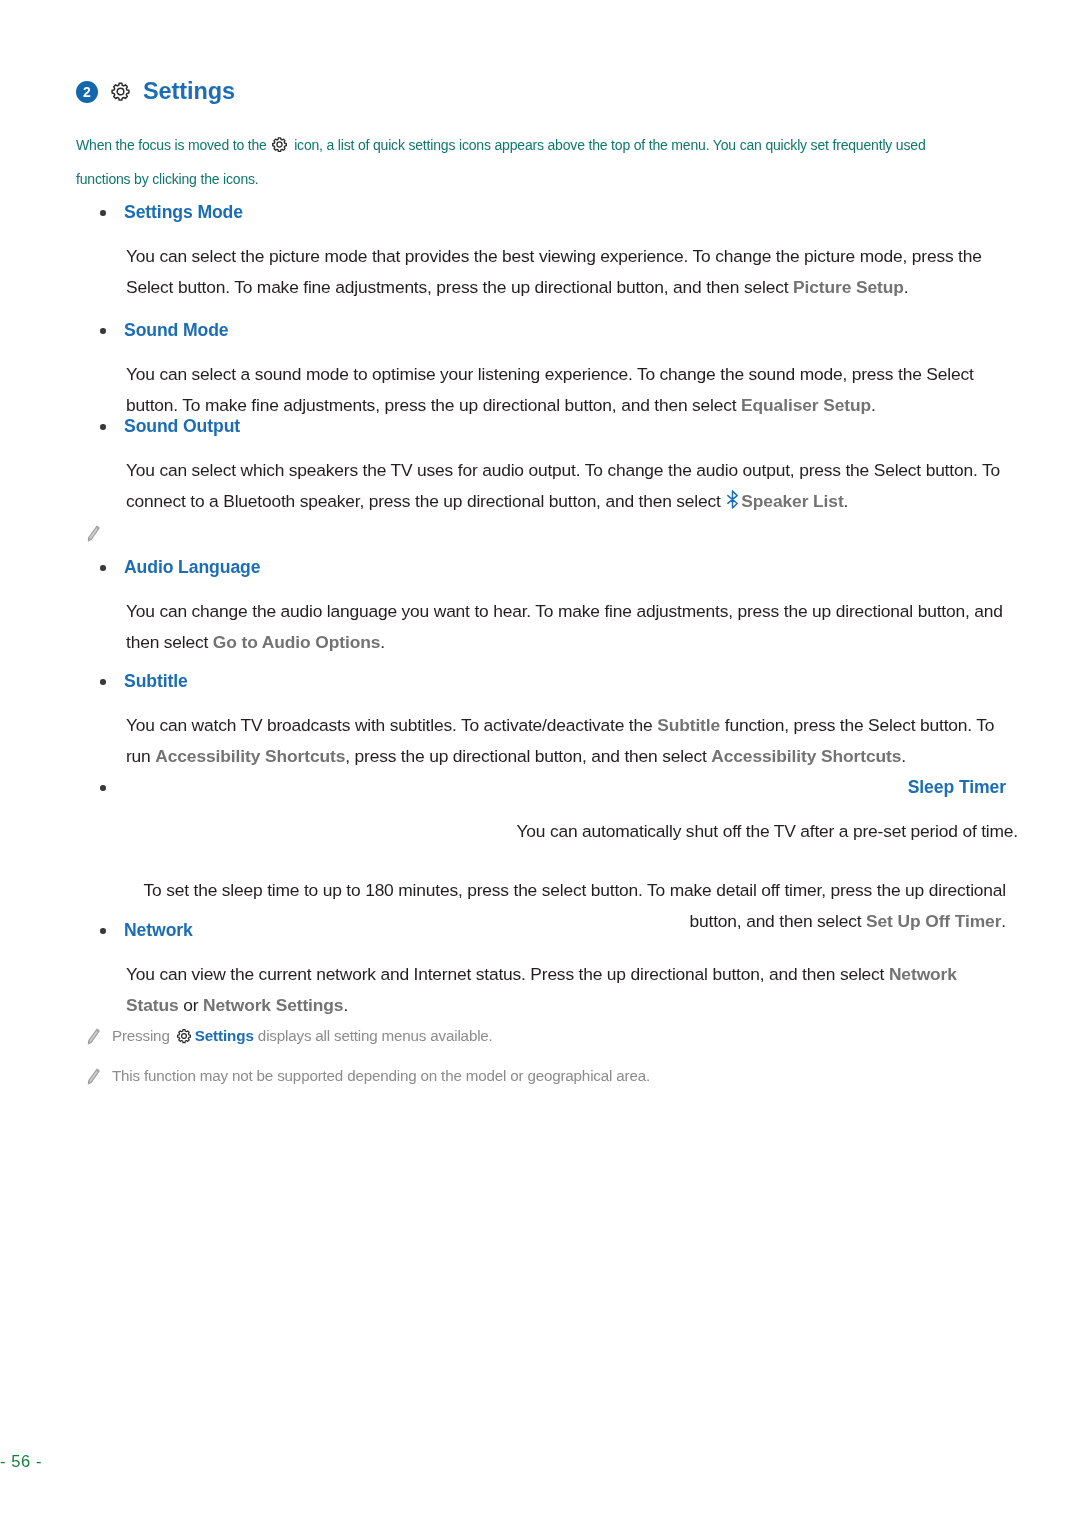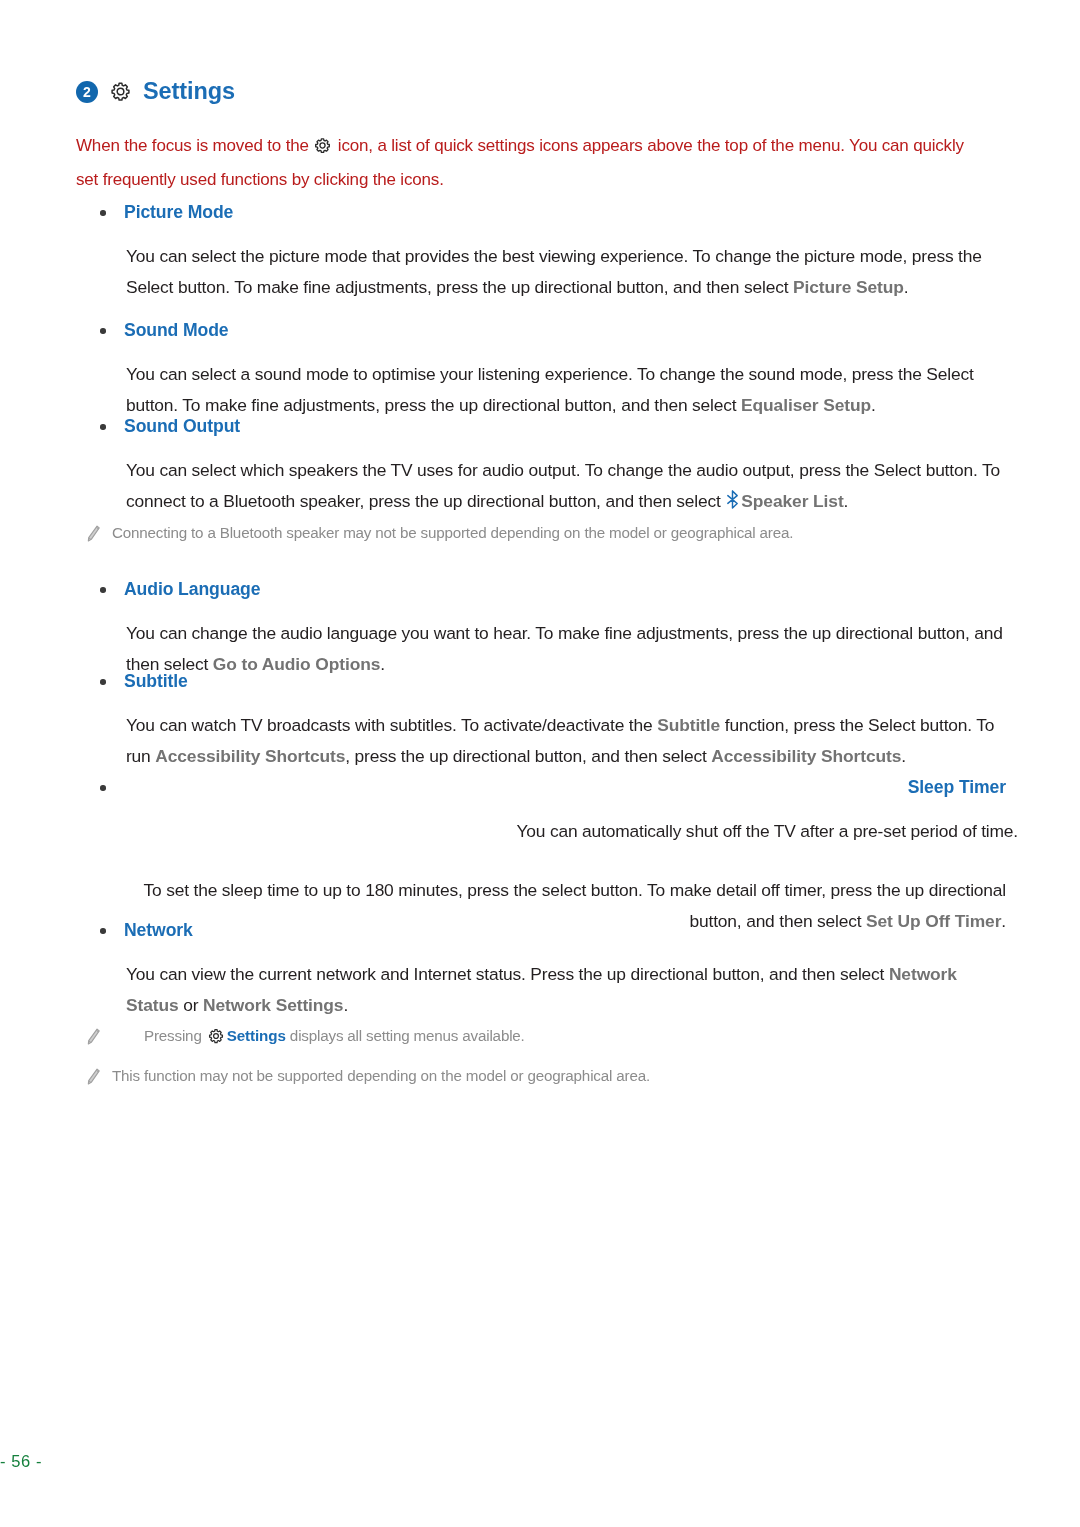--- a/index.html
+++ b/index.html
@@ -53,23 +53,23 @@
     line-height: 1;
     margin-left: 3px;
   }
 
   
   .intro {
     position: absolute;
     left: 76px;
     top: 130px;
     width: 900px;
-    font-size: 17px;
+    font-size: 14px;
     line-height: 31px;
-    color: #b91c1c;
+    color: #0f766e;
     letter-spacing: -0.18px;
   }
   .intro .inline-gear { vertical-align: -3px; margin: 0 2px 0 1px; display: inline-block; }
 
   .section {
     position: absolute;
     left: 76px;
     width: 930px;
   }
 
@@ -159,34 +159,34 @@
 
   <div class="intro">
     <span>When the focus is moved to the </span><span class="inline-gear"><svg width="17" height="17" viewBox="0 0 24 24" fill="none" stroke="#2b2b2b" stroke-width="1.9">
           <path d="M12 8.4a3.6 3.6 0 1 0 0 7.2 3.6 3.6 0 0 0 0-7.2z"></path>
           <path d="M10.4 2.6h3.2l.4 2.3 1.6.7 2-1.2 2.2 2.2-1.2 2 .7 1.6 2.3.4v3.2l-2.3.4-.7 1.6 1.2 2-2.2 2.2-2-1.2-1.6.7-.4 2.3h-3.2l-.4-2.3-1.6-.7-2 1.2-2.2-2.2 1.2-2-.7-1.6-2.3-.4v-3.2l2.3-.4.7-1.6-1.2-2 2.2-2.2 2 1.2 1.6-.7z" stroke-linejoin="round"></path>
         </svg></span><span> icon, a list of quick settings icons appears above the top of the menu. You can quickly set frequently used functions by clicking the icons.</span>
   </div>
 
   <div id="sections-root">
       <div class="section" style="top: 201px;">
-        <div class="bullet-head">Picture Mode</div>
+        <div class="bullet-head">Settings Mode</div>
         <p class="para" style="position: absolute; left: 0px; top: 40px; width: 930px;"><span>You can select the picture mode that provides the best viewing experience. To change the picture mode, press the Select button. To make fine adjustments, press the up directional button, and then select </span><span class="lnk">Picture Setup</span><span>.</span></p>
       </div>
       <div class="section" style="top: 308px; margin-top: 11px;">
         <div class="bullet-head">Sound Mode</div>
         <p class="para" style="position: absolute; left: 0px; top: 40px; width: 930px;"><span>You can select a sound mode to optimise your listening experience. To change the sound mode, press the Select button. To make fine adjustments, press the up directional button, and then select </span><span class="lnk">Equaliser Setup</span><span>.</span></p>
       </div>
       <div class="section" style="top: 415px;">
         <div class="bullet-head">Sound Output</div>
         <p class="para" style="position: absolute; left: 0px; top: 40px; width: 930px;"><span>You can select which speakers the TV uses for audio output. To change the audio output, press the Select button. To connect to a Bluetooth speaker, press the up directional button, and then select </span><span class="lnk"><span class="bt-icon"><svg width="15" height="19" viewBox="0 0 16 22" fill="none" stroke="#1b6db5" stroke-width="1.7" stroke-linejoin="round" stroke-linecap="round">
                 <path d="M8 1.2v19.6l5.4-5.1L2.6 6.5M2.6 15.5l10.8-9L8 1.2"></path>
               </svg></span>Speaker List</span><span>.</span></p>
       </div>
-      <div class="section" style="top: 578px;">
+      <div class="section" style="top: 556px;">
         <div class="bullet-head">Audio Language</div>
         <p class="para" style="position: absolute; left: 0px; top: 40px; width: 930px;"><span>You can change the audio language you want to hear. To make fine adjustments, press the up directional button, and then select </span><span class="lnk">Go to Audio Options</span><span>.</span></p>
       </div>
       <div class="section" style="top: 670px;">
         <div class="bullet-head">Subtitle</div>
         <p class="para" style="position: absolute; left: 0px; top: 40px; width: 930px;"><span>You can watch TV broadcasts with subtitles. To activate/deactivate the </span><span class="lnk">Subtitle</span><span> function, press the Select button. To run </span><span class="lnk">Accessibility Shortcuts</span><span>, press the up directional button, and then select </span><span class="lnk">Accessibility Shortcuts</span><span>.</span></p>
       </div>
       <div class="section" style="top: 776px; text-align: right;">
         <div class="bullet-head">Sleep Timer</div>
         <p class="para" style="position: absolute; left: 12px; top: 40px; width: 930px;"><span>You can automatically shut off the TV after a pre-set period of time.</span></p>
@@ -198,23 +198,22 @@
       </div>
     </div>
 
   <div id="notes-root">
       <div class="note" style="top: 521px;">
         <span class="pencil"><svg width="15" height="17" viewBox="0 0 16 18" fill="none">
             <path d="M11.8 1.1 14.1 3 5.6 15.2 2.5 16.9l.4-3.5z" stroke="#a0a0a0" stroke-width="1.2" stroke-linejoin="round" fill="#cfcfcf"></path>
             <path d="M11.0 2.2 13.3 4.1" stroke="#a0a0a0" stroke-width="1.1"></path>
             <path d="M3.0 13.7 5.0 15.3" stroke="#a0a0a0" stroke-width="1.1"></path>
           </svg></span>
-        <span class="note-text"><span>Connecting to a Bluetooth speaker may not be supported depending on the model or geographical area.</span></span>
-      </div>
-      <div class="note" style="top: 1024px; gap: 32px;">
+      </div>
+      <div class="note" style="top: 1024px;">
         <span class="pencil"><svg width="15" height="17" viewBox="0 0 16 18" fill="none">
             <path d="M11.8 1.1 14.1 3 5.6 15.2 2.5 16.9l.4-3.5z" stroke="#a0a0a0" stroke-width="1.2" stroke-linejoin="round" fill="#cfcfcf"></path>
             <path d="M11.0 2.2 13.3 4.1" stroke="#a0a0a0" stroke-width="1.1"></path>
             <path d="M3.0 13.7 5.0 15.3" stroke="#a0a0a0" stroke-width="1.1"></path>
           </svg></span>
         <span class="note-text"><span>Pressing </span><span class="inline-gear-note"><svg width="16" height="16" viewBox="0 0 24 24" fill="none" stroke="#2b2b2b" stroke-width="1.9">
               <path d="M12 8.4a3.6 3.6 0 1 0 0 7.2 3.6 3.6 0 0 0 0-7.2z"></path>
               <path d="M10.4 2.6h3.2l.4 2.3 1.6.7 2-1.2 2.2 2.2-1.2 2 .7 1.6 2.3.4v3.2l-2.3.4-.7 1.6 1.2 2-2.2 2.2-2-1.2-1.6.7-.4 2.3h-3.2l-.4-2.3-1.6-.7-2 1.2-2.2-2.2 1.2-2-.7-1.6-2.3-.4v-3.2l2.3-.4.7-1.6-1.2-2 2.2-2.2 2 1.2 1.6-.7z" stroke-linejoin="round"></path>
             </svg></span><span class="lnk">Settings</span><span> displays all setting menus available.</span></span>
       </div>

